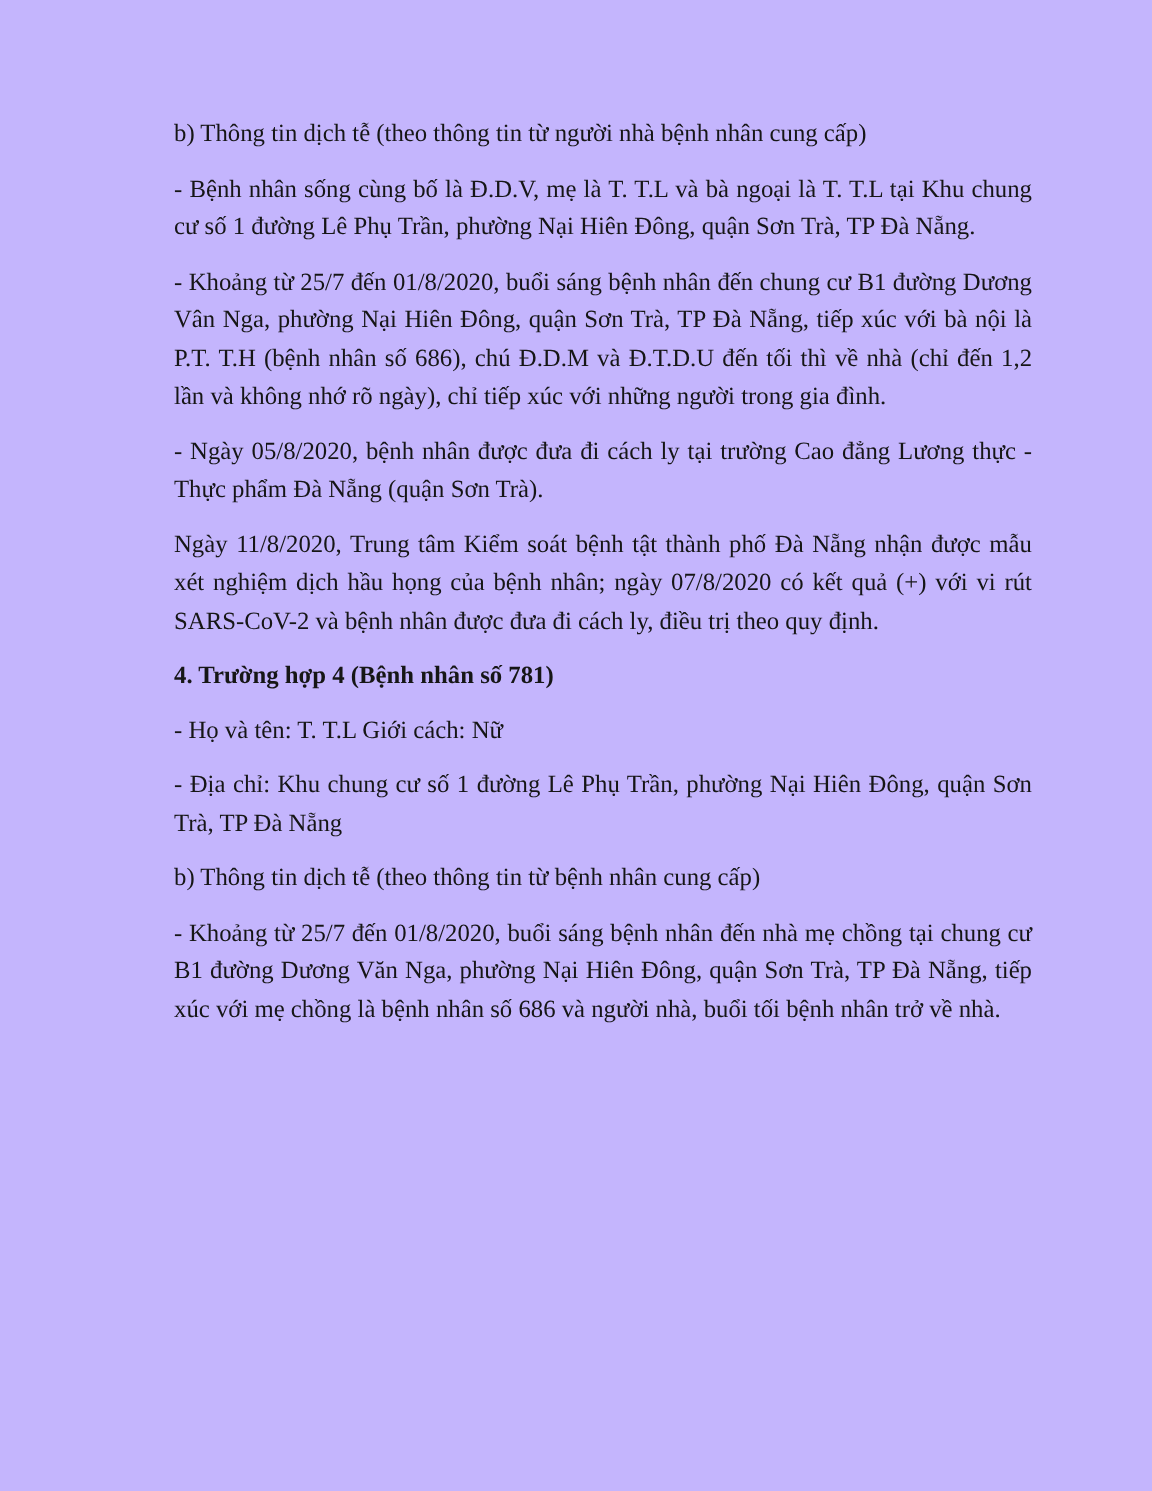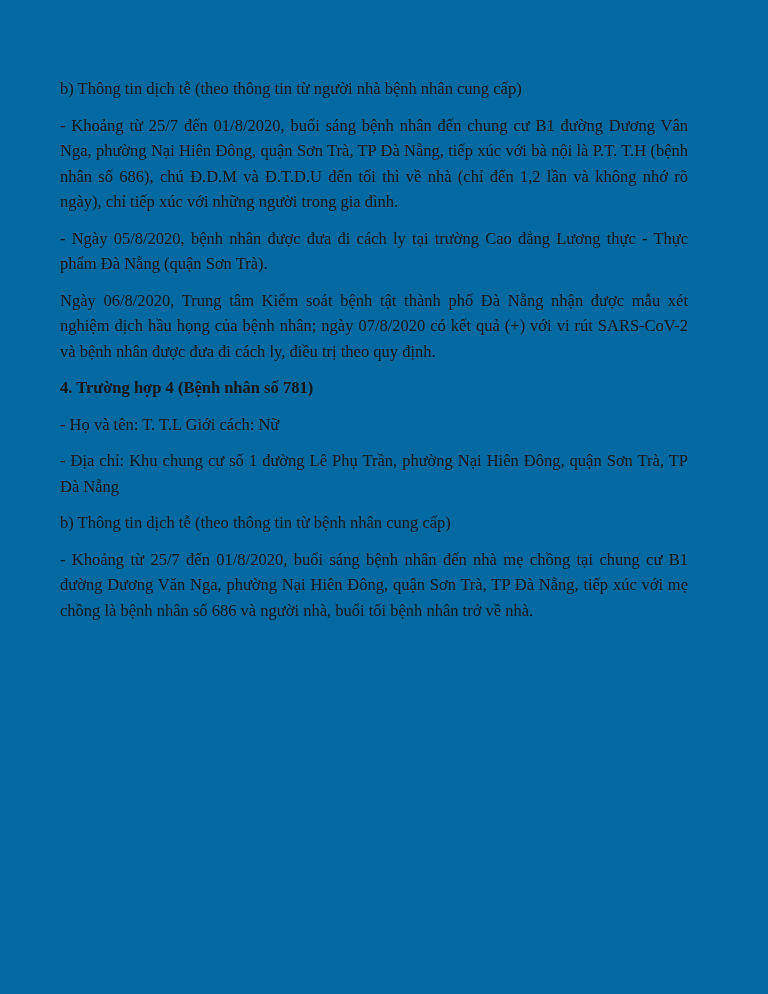--- a/index.html
+++ b/index.html
@@ -5,22 +5,22 @@
     html, body {
       margin: 0;
       padding: 0;
       background: #ffffff;
     }
     .page {
       position: relative;
       width: 768px;
       min-height: 994px;
       box-sizing: border-box;
-      background: #0369a1;
-      padding: 76px 80px 40px 60px;
+      background: #c4b5fd;
+      padding: 76px 80px 40px 116px;
       font-family: "Liberation Serif", "DejaVu Serif", serif;
       font-size: 16.5px;
       line-height: 25.5px;
       color: #161616;
       text-align: justify;
       -webkit-font-smoothing: antialiased;
     }
     .page p {
       margin: 0 0 11px 0;
     }
@@ -28,27 +28,28 @@
       font-weight: 700;
       text-align: left;
     }
   </style>
 </head>
 <body>
 
 <div class="page">
   <p>b) Thông tin dịch tễ (theo thông tin từ người nhà bệnh nhân cung cấp)</p>
 
+  <p>- Bệnh nhân sống cùng bố là Đ.D.V, mẹ là T. T.L và bà ngoại là T. T.L tại Khu chung cư số 1 đường Lê Phụ Trần, phường Nại Hiên Đông, quận Sơn Trà, TP Đà Nẵng.</p>
 
   <p>- Khoảng từ 25/7 đến 01/8/2020, buổi sáng bệnh nhân đến chung cư B1 đường Dương Vân Nga, phường Nại Hiên Đông, quận Sơn Trà, TP Đà Nẵng, tiếp xúc với bà nội là P.T. T.H (bệnh nhân số 686), chú Đ.D.M và Đ.T.D.U đến tối thì về nhà (chỉ đến 1,2 lần và không nhớ rõ ngày), chỉ tiếp xúc với những người trong gia đình.</p>
 
 
   <p>- Ngày 05/8/2020, bệnh nhân được đưa đi cách ly tại trường Cao đẳng Lương thực - Thực phẩm Đà Nẵng (quận Sơn Trà).</p>
 
-  <p>Ngày 06/8/2020, Trung tâm Kiểm soát bệnh tật thành phố Đà Nẵng nhận được mẫu xét nghiệm dịch hầu họng của bệnh nhân; ngày 07/8/2020 có kết quả (+) với vi rút SARS-CoV-2 và bệnh nhân được đưa đi cách ly, điều trị theo quy định.</p>
+  <p>Ngày 11/8/2020, Trung tâm Kiểm soát bệnh tật thành phố Đà Nẵng nhận được mẫu xét nghiệm dịch hầu họng của bệnh nhân; ngày 07/8/2020 có kết quả (+) với vi rút SARS-CoV-2 và bệnh nhân được đưa đi cách ly, điều trị theo quy định.</p>
 
   <p class="heading">4. Trường hợp 4 (Bệnh nhân số 781)</p>
 
 
   <p>- Họ và tên: T. T.L Giới cách: Nữ</p>
 
 
   <p>- Địa chỉ: Khu chung cư số 1 đường Lê Phụ Trần, phường Nại Hiên Đông, quận Sơn Trà, TP Đà Nẵng</p>
 
   <p>b) Thông tin dịch tễ (theo thông tin từ bệnh nhân cung cấp)</p>

